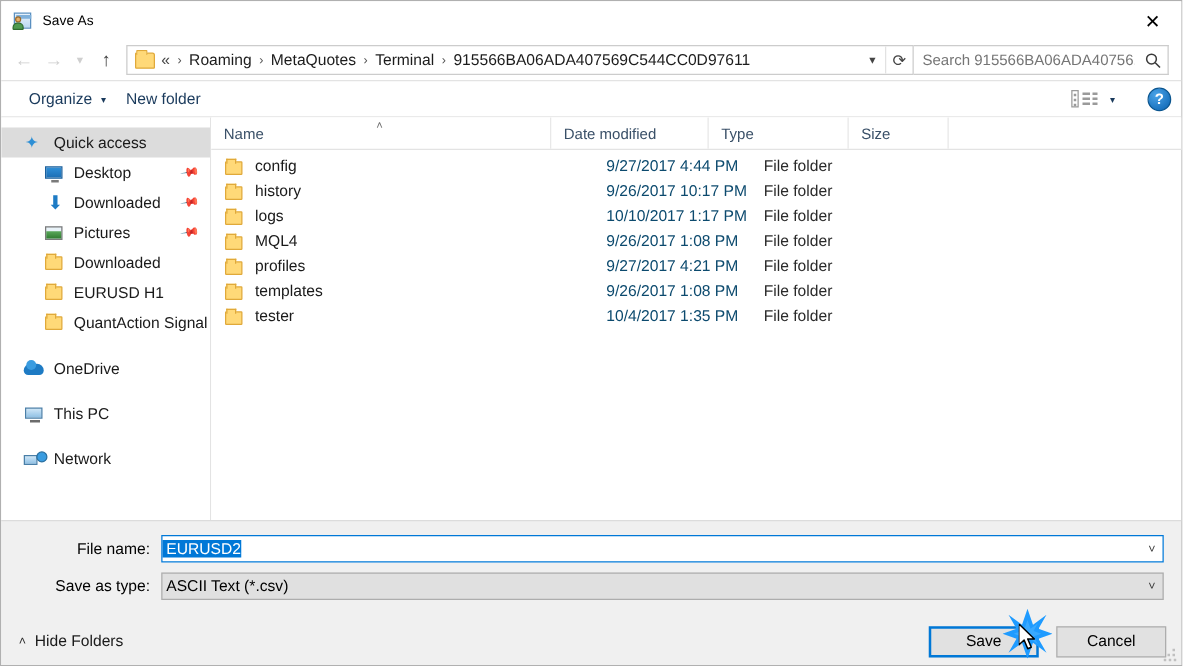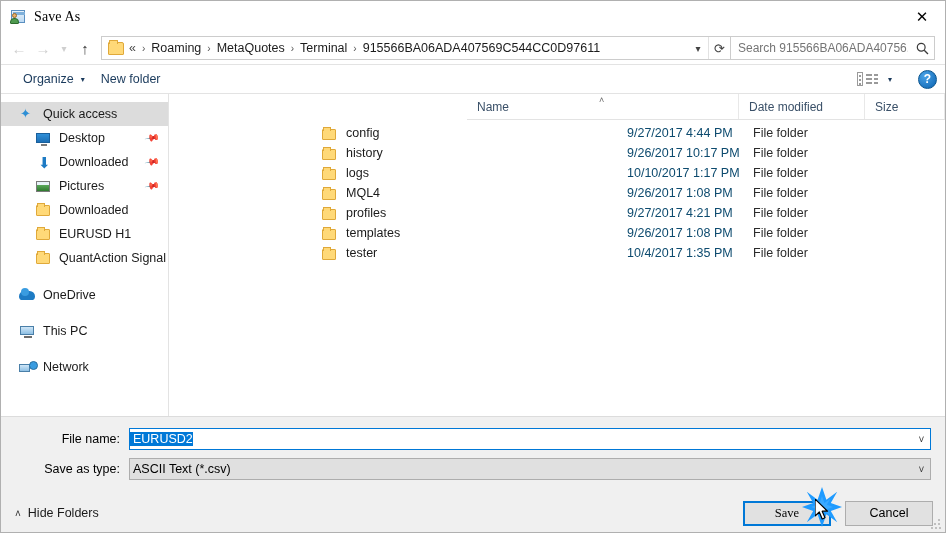--- a/index.html
+++ b/index.html
@@ -47,21 +47,21 @@
   .title-icon .person .head {
     position: absolute; left: 2px; top: 0; width: 5px; height: 5px;
     border-radius: 50%; background: #e8b06a; border: 1px solid #9c6a2a;
   }
   .title-icon .person .body {
     position: absolute; left: 0px; top: 5px; width: 9px; height: 6px;
     background: #4f9a4f; border: 1px solid #2e6b2e;
     border-radius: 4px 4px 1px 1px;
   }
   .title-text {
-    font-size: 14px; color: #000; letter-spacing: .1px; font-family: Liberation Serif, serif;
+    font-size: 11px; color: #000; letter-spacing: .1px;
   }
   .close-btn {
     position: absolute; right: 0; top: 0;
     width: 46px; height: 31px;
     display: flex; align-items: center; justify-content: center;
     font-size: 15px; color: #000; cursor: default;
   }
 
   
   .addressrow {
@@ -228,21 +228,21 @@
   .ico-net {
     position:absolute; left:0px; top:5px; width:11px; height:8px;
     background: linear-gradient(#cfe6f7,#8fc0e4); border:1px solid #4a7fa8;
   }
   .ico-net:after{
     content:""; position:absolute; left:9px; top:-4px; width:7px; height:7px;
     background:#3a9ce0; border-radius:50%; border:1px solid #2a6f9f;
   }
 
   
-  .filepane { flex: 1 1 auto; display: flex; flex-direction: column; min-width: 0; background: #fff; align-items: flex-end; }
+  .filepane { flex: 1 1 auto; display: flex; flex-direction: column; min-width: 0; background: #fff; }
   .colheaders {
     height: 26px; min-height: 26px;
     display: flex; align-items: stretch;
     border-bottom: 1px solid #e3e3e3;
     background: #ffffff;
     position: relative;
   }
   .col-h {
     display: flex; align-items: center;
     font-size: 12px; color: #3a5068;
@@ -317,21 +317,20 @@
   .btn {
     width: 88px; height: 25px;
     font-size: 12.5px; color: #000;
     background: #e1e1e1; border: 1px solid #adadad;
     display: flex; align-items: center; justify-content: center;
     cursor: default; margin-left: 14px;
   }
   .btn.focused {
     border: 2px solid #0078d7;
     background: #e1e1e1;
-    font-family: Liberation Serif, serif;
   }
   .resize-grip {
     position: absolute; right: 4px; bottom: 3px;
     width: 10px; height: 10px; opacity: .55;
   }
   .resize-grip i {
     position: absolute; width: 2px; height: 2px; background: #9a9a9a; display: block;
   }
 
   
@@ -507,20 +506,23 @@
 
     <div class="filepane">
       <div class="colheaders">
         <div class="col-h col-name">
           <span>Name</span>
           <span class="sort-caret">˄</span>
         </div>
         <div class="col-h col-date">
           <span>Date modified</span>
         </div>
+        <div class="col-h col-type">
+          <span>Type</span>
+        </div>
         <div class="col-h col-size">
           <span>Size</span>
         </div>
       </div>
 
       <div class="rows">
         <div class="row">
           <div class="cell-name">
             <span class="row-folder-ico">
                 <span class="ico-folder"></span>

